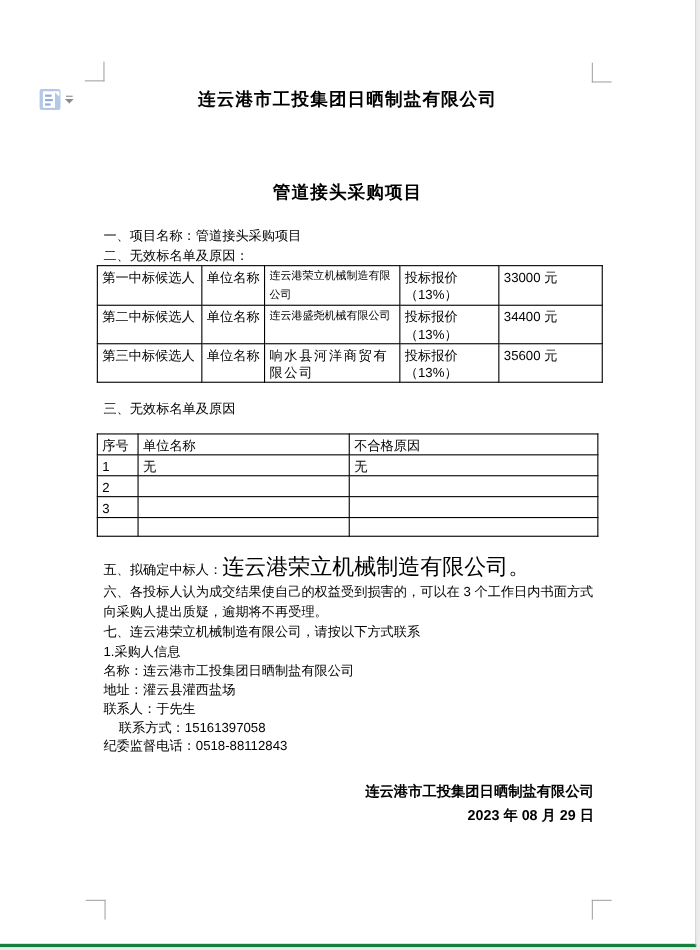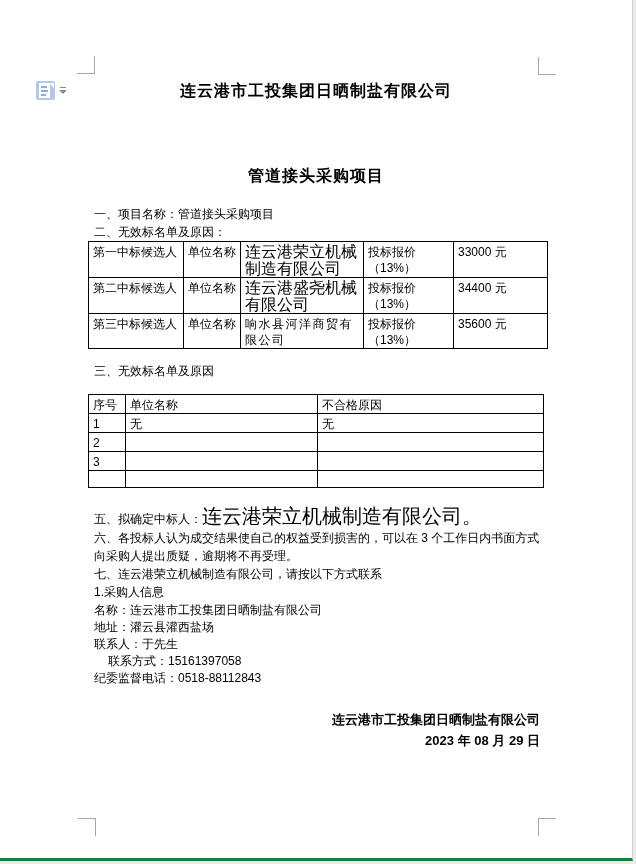--- a/index.html
+++ b/index.html
@@ -62,21 +62,21 @@
   .footer-line { position: absolute; left: 94px; width: 446px; text-align: right;
                  font-size: 13px; font-weight: bold; }
   .f1 { top: 711px; } .f2 { top: 732px; }
   
   table { border-collapse: collapse; table-layout: fixed; position: absolute; left: 88px; }
   td { border: 1px solid #000; font-size: 12px; line-height: 16px;
        padding: 2px 4px 0 4px; vertical-align: top; overflow: hidden; }
   .tbl-candidates { top: 241px; width: 459px; border-radius: 27px; }
   .tbl-candidates tr { height: 33px; }
   .tbl-candidates tr.r3 { height: 34px; }
-  .cell-company { font-size: 16px; line-height: 17px; padding-top: 1px; margin-top: 40px; }
+  .cell-company { font-size: 10px; line-height: 17px; padding-top: 1px; margin-top: 40px; }
   .cell-company-small { font-size: 12px; letter-spacing: 1.5px; }
   .tbl-invalid { top: 394px; width: 455px; }
   .tbl-invalid tr { height: 17px; }
   .tbl-invalid tr.hdr { height: 18px; }
 </style>
 </head>
 <body>
 
 <div id="page">
 

